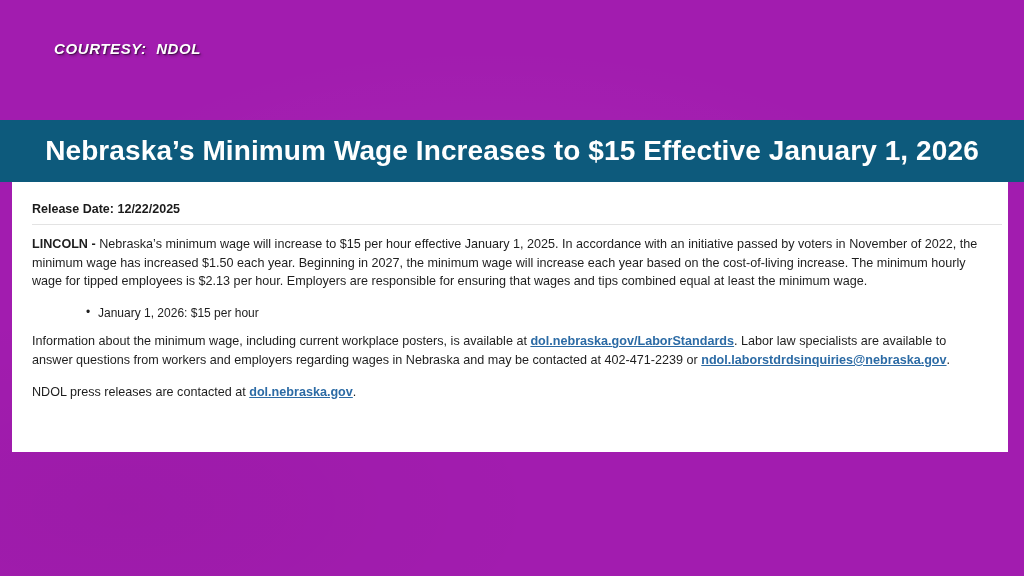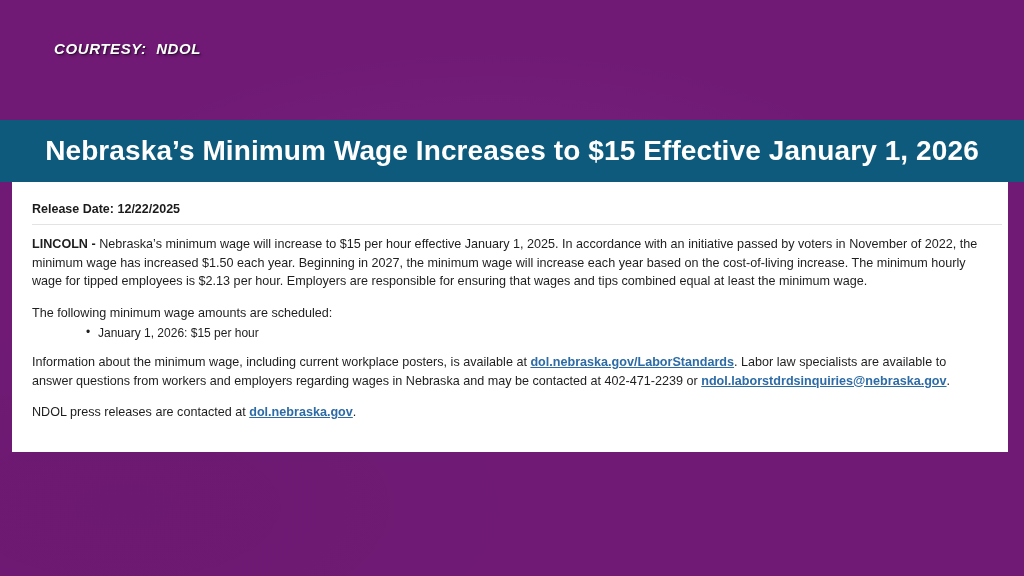--- a/index.html
+++ b/index.html
@@ -11,21 +11,21 @@
     height: 576px;
     overflow: hidden;
     background: #ababab;
     font-family: "Liberation Sans", sans-serif;
     -webkit-font-smoothing: antialiased;
   }
   .screen {
     position: relative;
     width: 1024px;
     height: 576px;
-    background: #701a75;
+    background: #a21caf;
   }
   
   .screen::before {
     content: "";
     position: absolute;
     inset: 0;
     background:
       radial-gradient(ellipse 70% 55% at 48% 42%, rgba(255,255,255,0.045), rgba(0,0,0,0.0) 62%),
       radial-gradient(ellipse 60% 50% at 12% 88%, rgba(0,0,0,0.035), rgba(0,0,0,0) 70%);
     pointer-events: none;
@@ -171,21 +171,20 @@
       <span class="release-label">Release Date:</span>
       <span class="release-value">12/22/2025</span>
     </div>
 
     <div class="rule"></div>
 
     <p class="body-para">
       <span class="dateline">LINCOLN -</span><span> Nebraska’s minimum wage will increase to $15 per hour effective January 1, 2025. In accordance with an initiative passed by voters in November of 2022, the minimum wage has increased $1.50 each year. Beginning in 2027, the minimum wage will increase each year based on the cost-of-living increase. The minimum hourly wage for tipped employees is $2.13 per hour.  Employers are responsible for ensuring that wages and tips combined equal at least the minimum wage.</span>
     </p>
 
-    <p class="lead-in">The following minimum wage amounts are scheduled:</p>
 
     <ul class="schedule">
       <li>January 1, 2026: $15 per hour</li>
     </ul>
 
     <p class="body-para">
       <span>Information about the minimum wage, including current workplace posters, is available at </span><a class="inline-link" href="#">dol.nebraska.gov/LaborStandards</a><span>. Labor law specialists are available to answer questions from workers and employers regarding wages in Nebraska and may be contacted at 402-471-2239 or </span><a class="inline-link" href="#">ndol.laborstdrdsinquiries@nebraska.gov</a><span>.</span>
     </p>
 
     <p class="tail-para">

